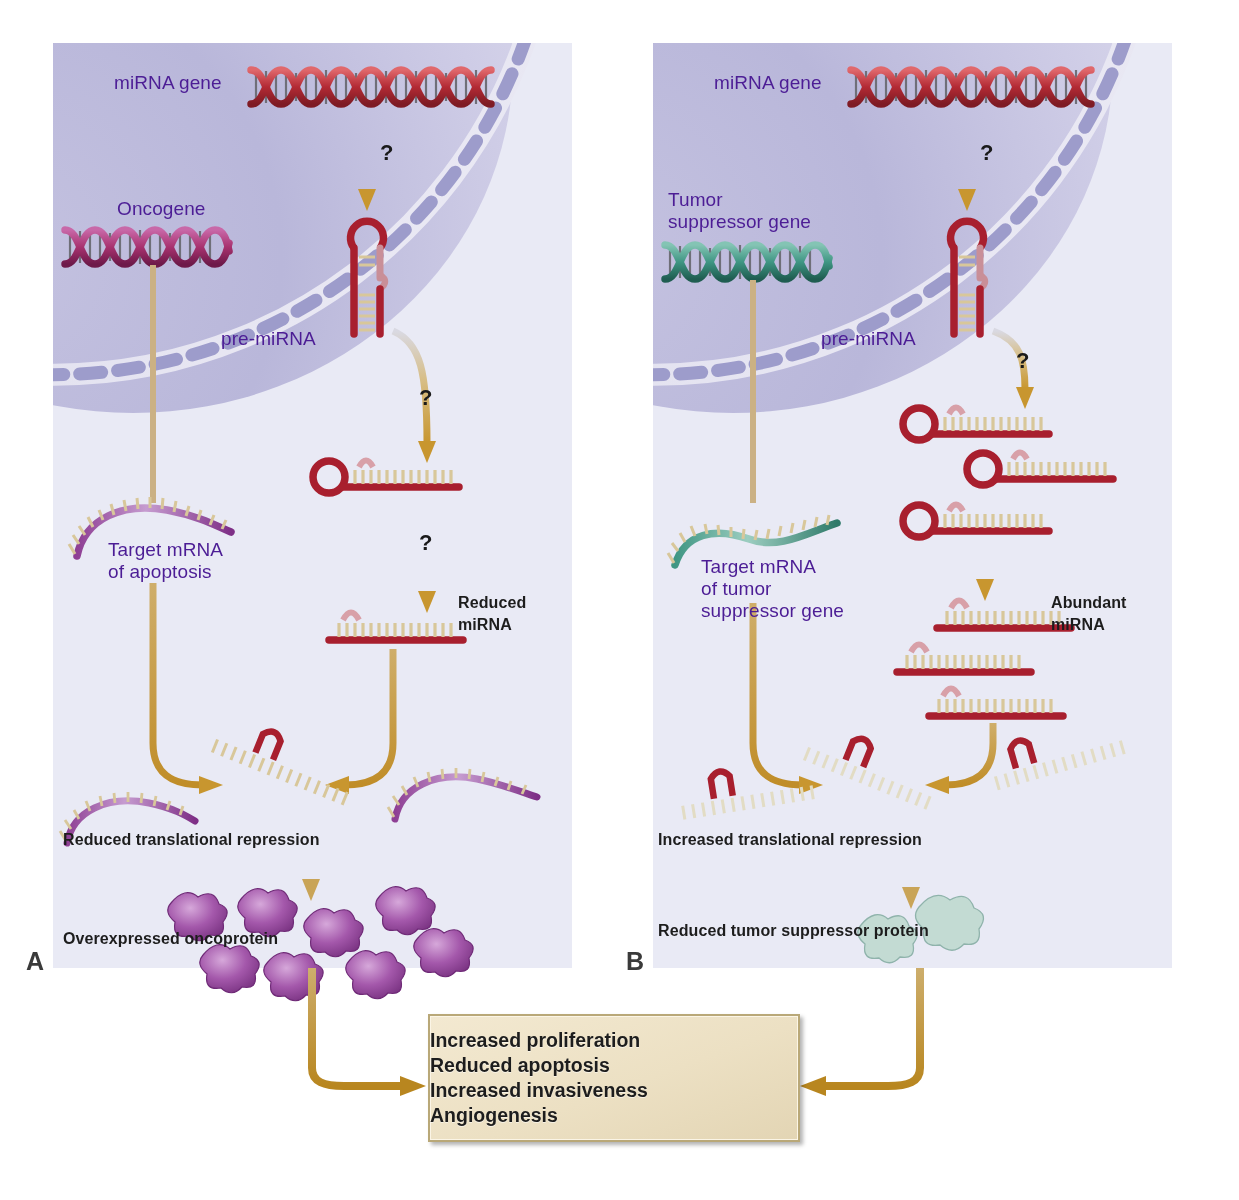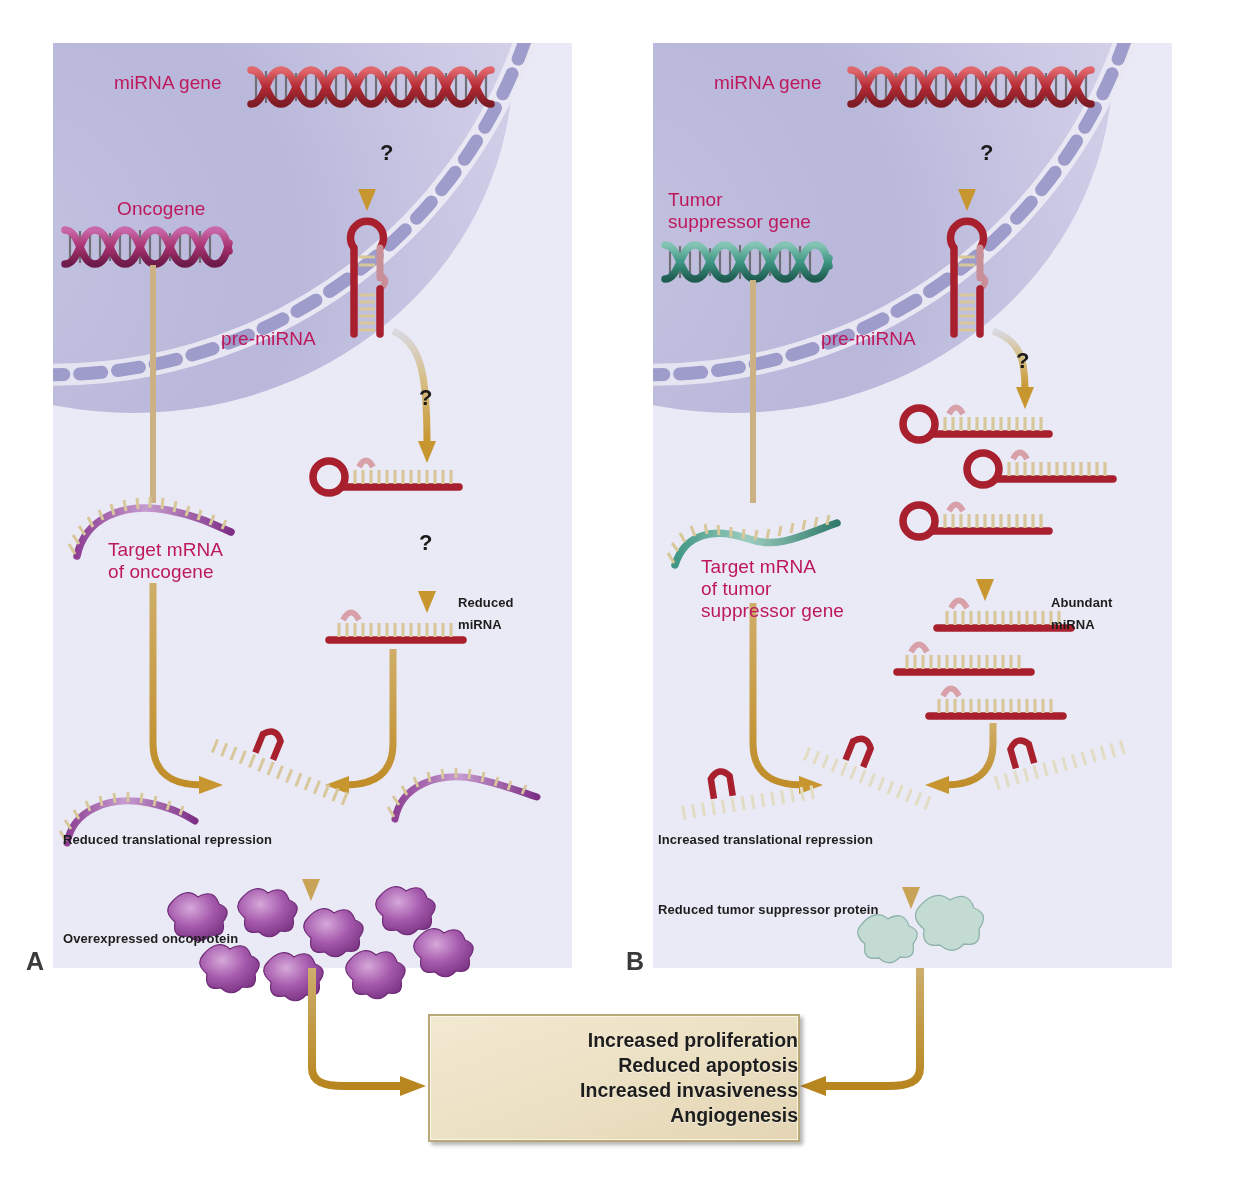--- a/index.html
+++ b/index.html
@@ -17,36 +17,36 @@
   .nucleus{position:absolute;left:-300px;top:-330px;width:760px;height:700px;
            border-radius:50%;
            background:radial-gradient(circle at 32% 78%, #c4c2e0 0%, #b9b7da 38%, #cecce6 68%, #e4e3f1 100%);
            overflow:hidden;}
   .nucleus-clip{position:absolute;left:0;top:0;width:519px;height:925px;overflow:hidden;}
 
   
   .membrane{position:absolute;left:0;top:0;pointer-events:none;}
 
   
-  .lbl{position:absolute;color:#be185d;font-size:19px;line-height:22px;
+  .lbl{position:absolute;color:#4c1d95;font-size:19px;line-height:22px;
        white-space:nowrap;letter-spacing:.1px;}
   .lbl.c{}
-  .bold{font-weight:bold;color:#1d1d1d;font-size:13px;}
+  .bold{font-weight:bold;color:#1d1d1d;font-size:16px;}
   .qm{position:absolute;font-weight:bold;font-size:22px;color:#1a1a1a;}
   .panel-letter{position:absolute;font-weight:bold;font-size:25px;color:#3a3a3a;}
 
   
   .art{position:absolute;left:0;top:0;overflow:visible;}
 
   
   #outcome{position:absolute;left:428px;top:1014px;width:368px;height:124px;
            background:linear-gradient(160deg,#f3e9d1 0%,#ece0c3 55%,#e3d5b4 100%);
            border:2px solid #b9a878;
            box-shadow:3px 3px 4px rgba(0,0,0,.30), inset 0 0 0 1px #fbf5e6;
-           display:flex;flex-direction:column;align-items:flex-end;justify-content:center;}
+           display:flex;flex-direction:column;align-items:flex-start;justify-content:center;}
   #outcome div{font-weight:bold;font-size:19.5px;color:#1d1d1d;line-height:25px;
                text-shadow:0 1px 0 rgba(255,255,255,.55);}
 </style>
 </head>
 <body>
 
 <div class="stage">
 
 <div class="panel" id="panelA">
 
@@ -359,21 +359,21 @@
   <div class="lbl" style="left:61px;top:29px;">miRNA gene</div>
   <div class="lbl" style="left:48px;top:155px;margin-left:16px;">Oncogene</div>
   <div class="lbl" style="left:168px;top:285px;">pre-miRNA</div>
 
   <div class="qm" style="left:327px;top:97px;">?</div>
   <div class="qm" style="left:366px;top:342px;">?</div>
   <div class="qm" style="left:366px;top:487px;">?</div>
 
   <div class="lbl c" style="left:55px;top:496px;width:150px;">
     <div>Target mRNA</div>
-    <div>of oncogene</div>
+    <div>of apoptosis</div>
   </div>
 
   <div class="lbl c bold" style="left:405px;top:549px;width:115px;">
     <div>Reduced</div>
     <div>miRNA</div>
   </div>
 
   <div class="lbl c bold" style="left:10px;top:885px;width:500px;">Overexpressed oncoprotein</div>
   <div class="lbl c bold" style="left:10px;top:786px;width:500px;">Reduced translational repression</div>
 </div>
@@ -781,21 +781,21 @@
     <div>of tumor</div>
     <div>suppressor gene</div>
   </div>
 
   <div class="lbl c bold" style="left:398px;top:549px;width:120px;">
     <div>Abundant</div>
     <div>miRNA</div>
   </div>
 
   <div class="lbl c bold" style="left:5px;top:786px;width:510px;">Increased translational repression</div>
-  <div class="lbl c bold" style="left:5px;top:856px;width:510px;">Reduced tumor suppressor protein</div>
+  <div class="lbl c bold" style="left:5px;top:877px;width:510px;">Reduced tumor suppressor protein</div>
 </div>
 
 <div class="panel-letter" style="left:26px;top:947px;">A</div>
 <div class="panel-letter" style="left:626px;top:947px;">B</div>
 
 <svg class="art" width="1239" height="1200" viewBox="0 0 1239 1200" style="left:0;top:0;">
   <defs>
     <linearGradient id="goldBot" x1="0" y1="0" x2="0" y2="1">
       <stop offset="0" stop-color="#cdae6d"></stop>
           <stop offset="100%" stop-color="#b8861f"></stop>

